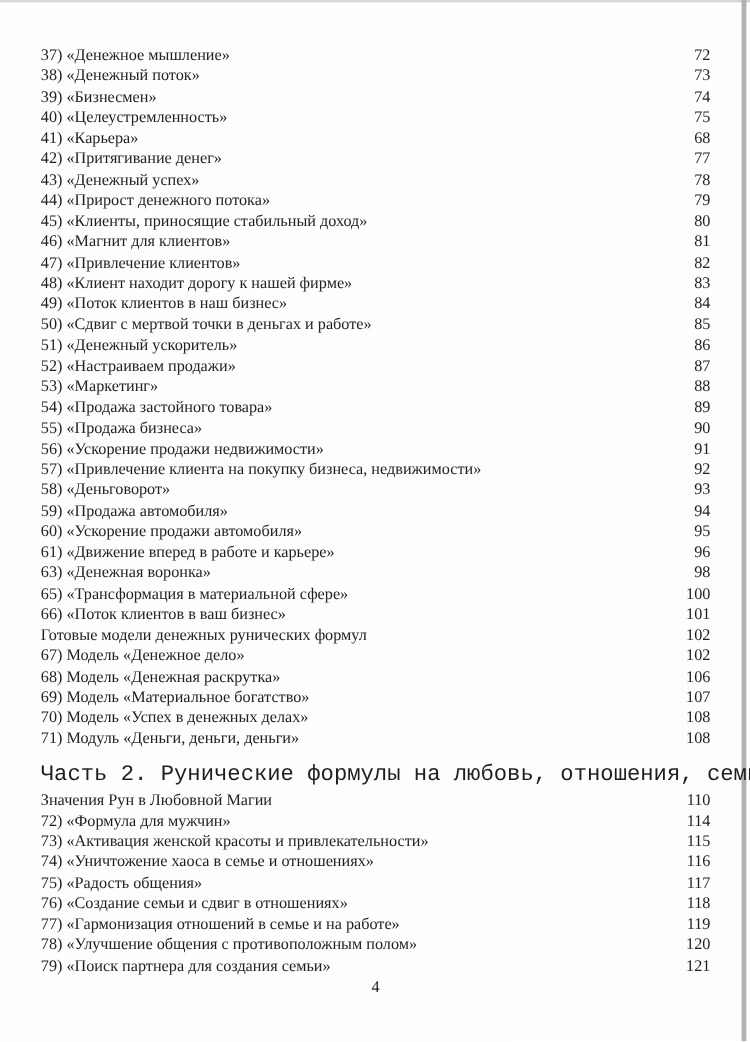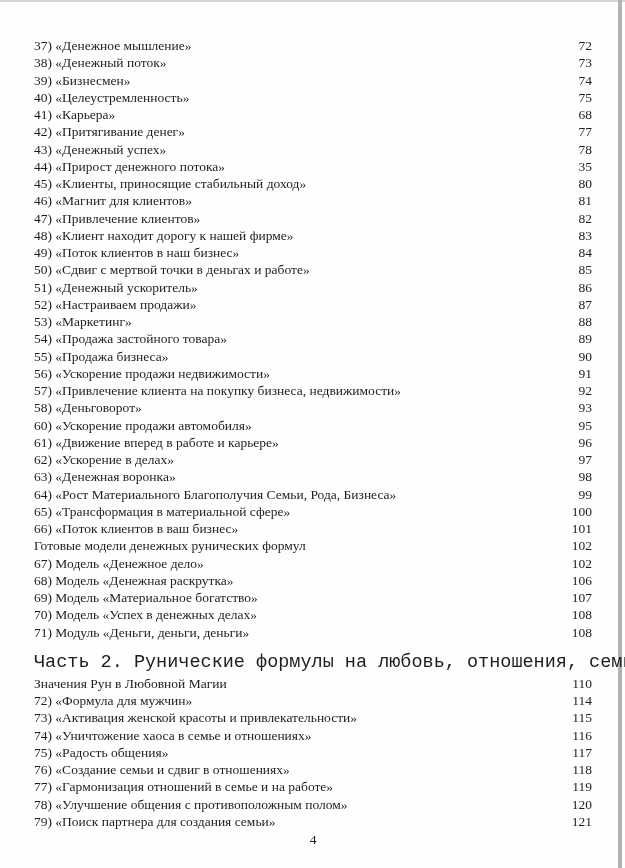--- a/index.html
+++ b/index.html
@@ -104,21 +104,21 @@
         <div class="row">
           <span class="t">42) «Притягивание денег»</span>
           <span class="p">77</span>
         </div>
         <div class="row">
           <span class="t">43) «Денежный успех»</span>
           <span class="p">78</span>
         </div>
         <div class="row">
           <span class="t">44) «Прирост денежного потока»</span>
-          <span class="p">35</span>
+          <span class="p">79</span>
         </div>
         <div class="row">
           <span class="t">45) «Клиенты, приносящие стабильный доход»</span>
           <span class="p">80</span>
         </div>
         <div class="row">
           <span class="t">46) «Магнит для клиентов»</span>
           <span class="p">81</span>
         </div>
         <div class="row">
@@ -163,38 +163,34 @@
         </div>
         <div class="row">
           <span class="t">57) «Привлечение клиента на покупку бизнеса, недвижимости»</span>
           <span class="p">92</span>
         </div>
         <div class="row">
           <span class="t">58) «Деньговорот»</span>
           <span class="p">93</span>
         </div>
         <div class="row">
+          <span class="t">59) «Продажа автомобиля»</span>
+          <span class="p">94</span>
+        </div>
+        <div class="row">
           <span class="t">60) «Ускорение продажи автомобиля»</span>
           <span class="p">95</span>
         </div>
         <div class="row">
           <span class="t">61) «Движение вперед в работе и карьере»</span>
           <span class="p">96</span>
         </div>
         <div class="row">
-          <span class="t">62) «Ускорение в делах»</span>
-          <span class="p">97</span>
-        </div>
-        <div class="row">
           <span class="t">63) «Денежная воронка»</span>
           <span class="p">98</span>
-        </div>
-        <div class="row">
-          <span class="t">64) «Рост Материального Благополучия Семьи, Рода, Бизнеса»</span>
-          <span class="p">99</span>
         </div>
         <div class="row">
           <span class="t">65) «Трансформация в материальной сфере»</span>
           <span class="p">100</span>
         </div>
         <div class="row">
           <span class="t">66) «Поток клиентов в ваш бизнес»</span>
           <span class="p">101</span>
         </div>
         <div class="row">

